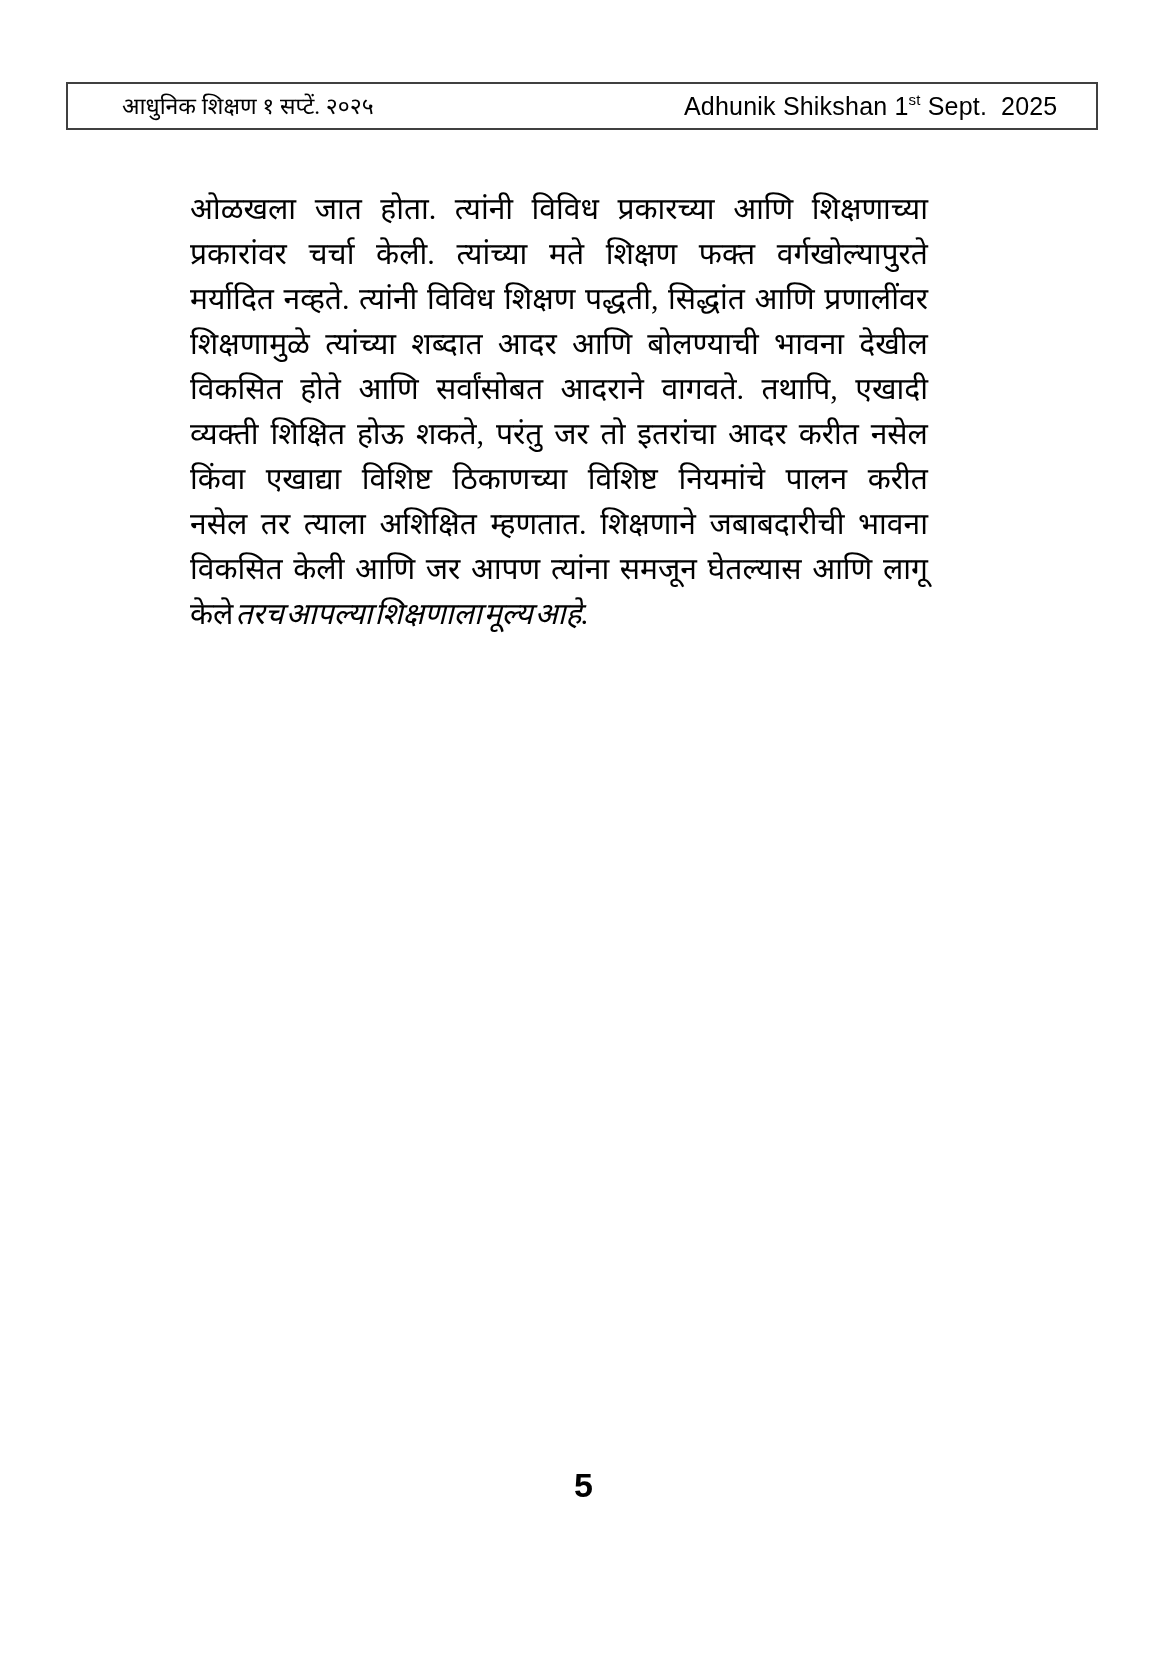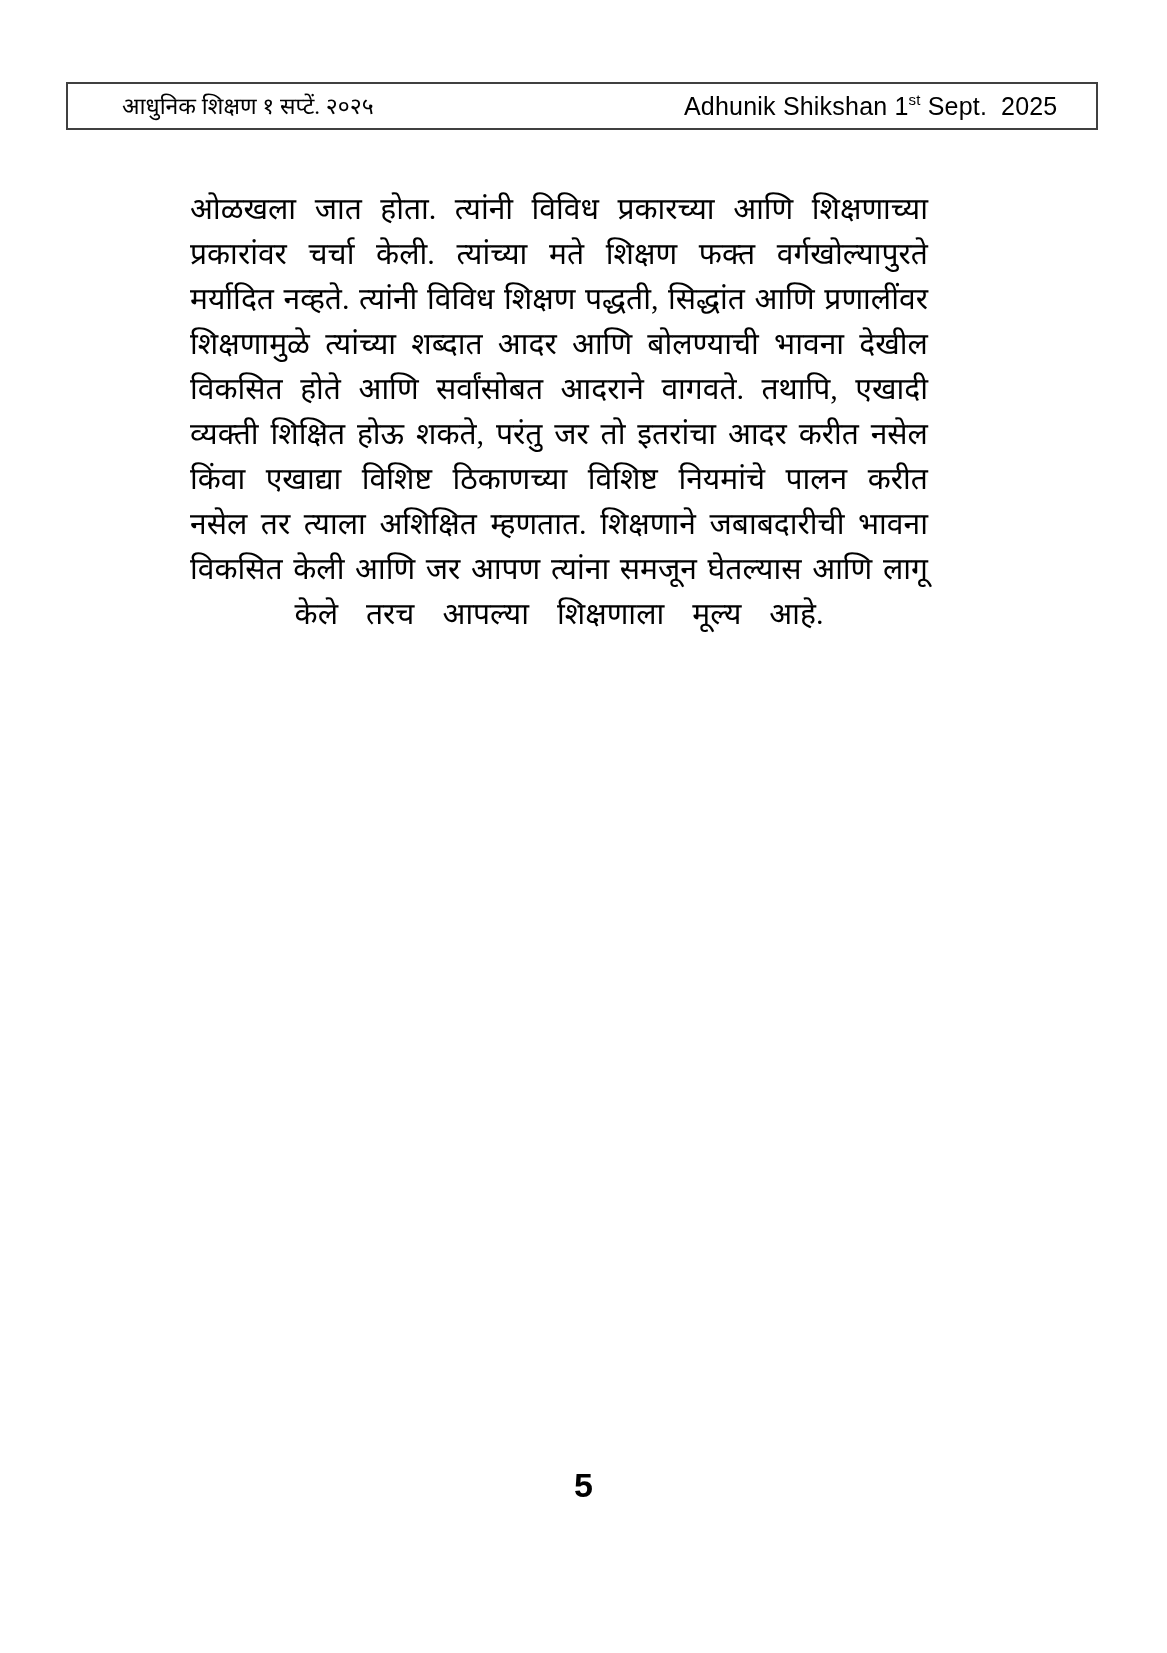--- a/index.html
+++ b/index.html
@@ -78,31 +78,31 @@
     font-size: 30px;
     color: #000000;
   }
   .text-line {
     display: flex;
     justify-content: space-between;
     height: 45px;
     line-height: 45px;
     white-space: nowrap;
     overflow: visible;
-    text-align: center;
   }
   .text-line.last {
     display: block;
     justify-content: flex-start;
   }
   .text-line .w {
     display: inline-block;
   }
   .text-line.last .w + .w {
-    margin-left: 28px;
+    margin-left: 2px;
+    font-style: italic;
   }
 
   
   .page-number {
     position: absolute;
     left: 0;
     right: 0;
     top: 1466px;
     text-align: center;
     font-family: "Liberation Sans", sans-serif;

